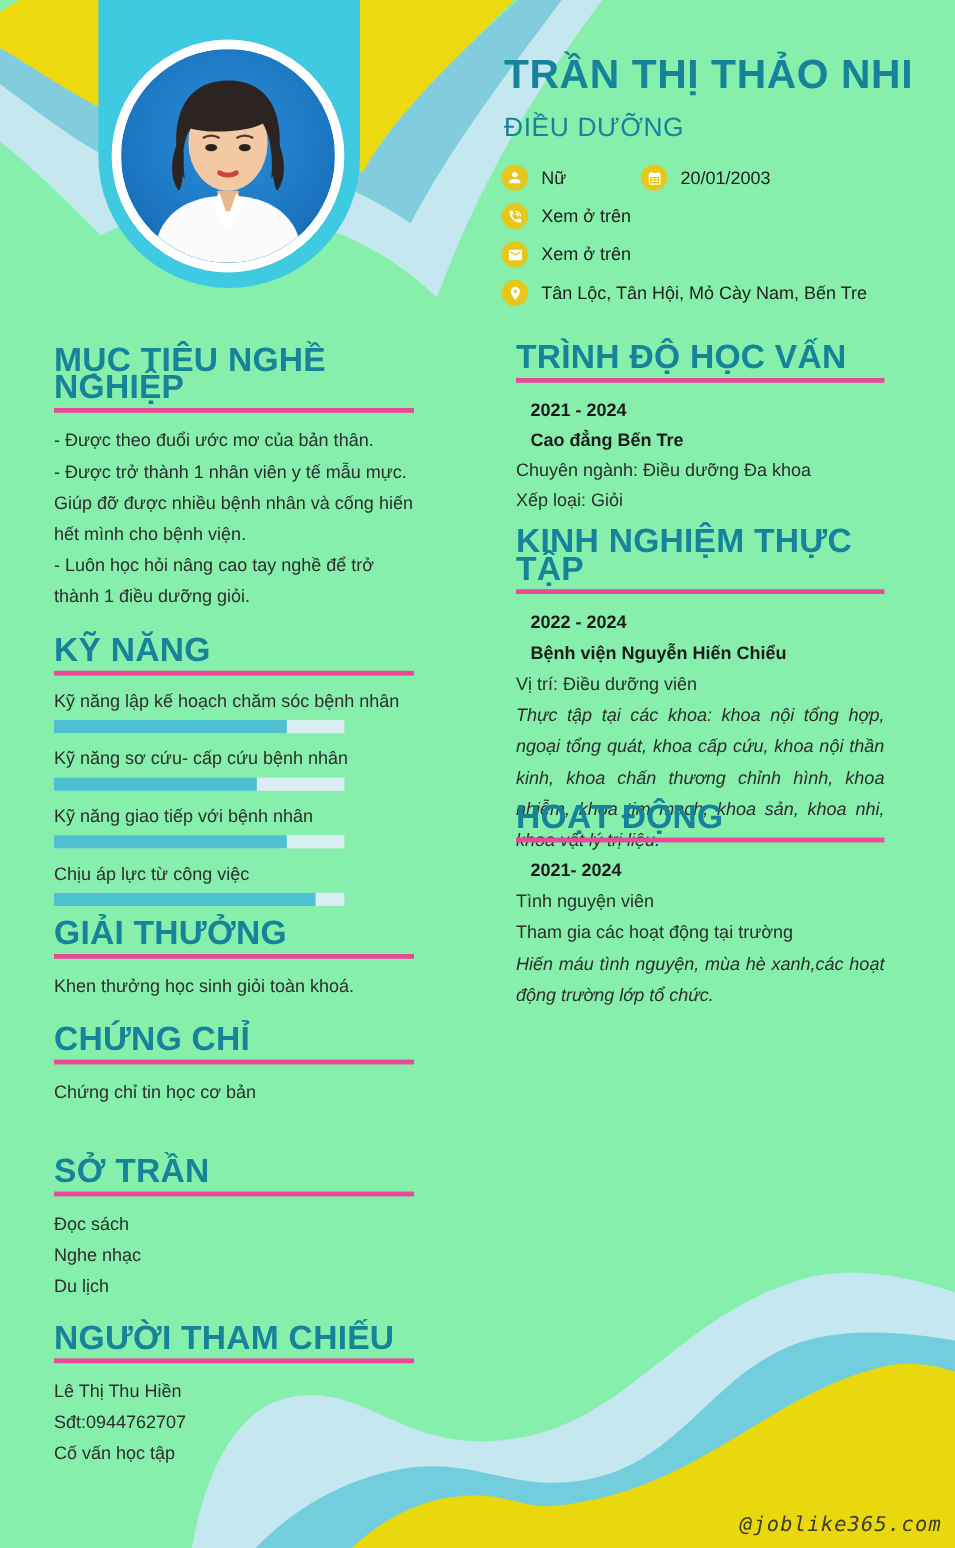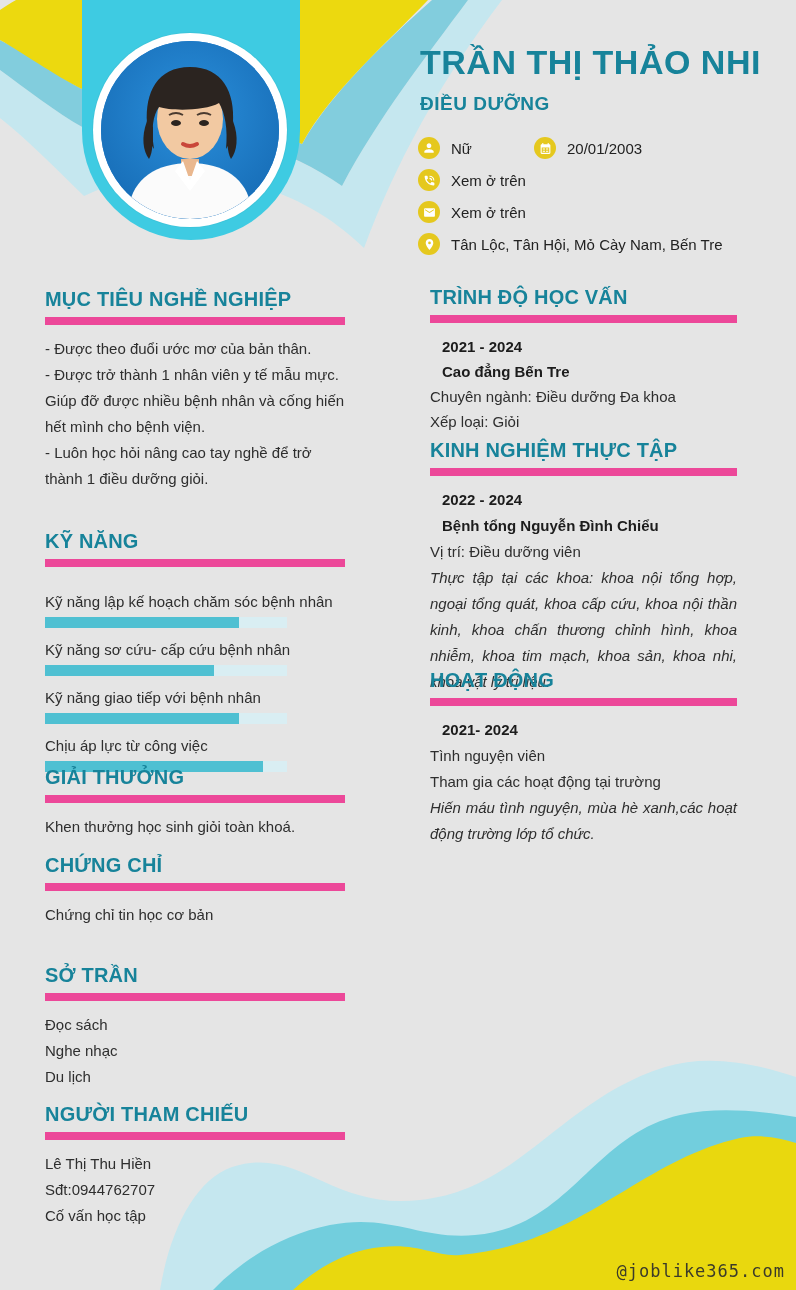--- a/index.html
+++ b/index.html
@@ -1,17 +1,17 @@
 <!DOCTYPE html>
 <html><head>
 <meta charset="utf-8">
 <style>
   html,body{margin:0;padding:0;background:#fff;}
   .page{
-    position:relative;width:796px;height:1290px;overflow:hidden;background:#e5e5e5;
+    position:relative;width:796px;height:1290px;overflow:hidden;background:#86efac;
     font-family:"Liberation Sans","DejaVu Sans",sans-serif;color:#333;
   }
   svg{display:block;}
   .hdr-waves{position:absolute;top:0;left:0;z-index:1;}
   .ftr-waves{position:absolute;bottom:0;left:0;z-index:1;}
   .badge{
     position:absolute;left:82px;top:0;width:218px;height:240px;z-index:2;
     background:#3ecbe2;border-radius:0 0 109px 109px;
   }
   .photo-ring{
@@ -21,49 +21,49 @@
   }
   .photo-inner{
     position:absolute;left:8px;top:8px;width:178px;height:178px;border-radius:50%;overflow:hidden;
   }
   .name{
     position:absolute;left:420px;top:42px;width:370px;z-index:4;
     font-size:34px;font-weight:bold;color:#17839a;letter-spacing:.5px;line-height:40px;
   }
   .subtitle{
     position:absolute;left:420px;top:93px;z-index:4;
-    font-size:19px;font-weight:bold;color:#17839a;letter-spacing:.5px;
+    font-size:22px;font-weight:normal;color:#17839a;letter-spacing:.5px;
   }
   .contact{position:absolute;left:418px;top:136px;width:372px;z-index:4;}
   .c-row{display:flex;align-items:center;height:24px;margin-bottom:8px;}
   .c-cell{display:flex;align-items:center;}
   .c-cell.first{width:116px;}
   .c-ico{
     width:22px;height:22px;border-radius:50%;background:#e5c81e;flex:0 0 22px;
     display:flex;align-items:center;justify-content:center;margin-right:11px;
   }
   .c-txt{font-size:15px;color:#222;white-space:nowrap;}
   .section{position:absolute;z-index:4;}
   .section h2{
-    margin:0;font-size:20px;line-height:23px;font-weight:bold;color:#17839a;
-    padding-bottom:6px;border-bottom:8px solid #ec4899;letter-spacing:.2px;
+    margin:0;font-size:28px;line-height:23px;font-weight:bold;color:#17839a;
+    padding-bottom:6px;border-bottom:4px solid #ec4899;letter-spacing:.2px;
   }
   .sec-body{padding-top:11px;font-size:15px;line-height:26px;color:#2e2e2e;}
   .col-l{left:45px;width:300px;}
   .col-r{left:430px;width:307px;}
   .justify{text-align:justify;font-style:italic;}
   .b{font-weight:bold;color:#1c1c1c;margin-left:12px;}
   .skill{margin-bottom:13px;}
   .skill-label{font-size:15px;line-height:17px;margin:0 0 7px 0;color:#2e2e2e;}
   .skill-track{width:242px;height:11px;background:#d9eef3;}
   .skill-fill{height:11px;background:#4fc0d2;}
   .watermark{
     position:absolute;right:11px;bottom:9px;z-index:5;
     font-family:"DejaVu Sans Mono","Liberation Mono",monospace;
-    font-size:17px;color:#3b3b2a;letter-spacing:1px;
+    font-size:17px;color:#3b3b2a;letter-spacing:1px;font-style:italic;
   }
   .edu-line{line-height:25px;}
 </style>
 </head>
 <body>
 
 <div class="page">
 
   <svg class="hdr-waves" width="796" height="260" viewBox="0 0 796 260">
     <path fill="#c5e7ef" d="M0,70 C25,88 55,112 84,128 C170,118 270,136 342,186 C378,118 425,58 468,0 L502,0 C440,82 396,162 364,248 C282,168 160,158 84,196 C55,168 28,140 0,118 Z"></path>
@@ -163,21 +163,21 @@
     <h2>MỤC TIÊU NGHỀ NGHIỆP</h2>
     <div class="sec-body">
       <div>- Được theo đuổi ước mơ của bản thân.</div>
       <div>- Được trở thành 1 nhân viên y tế mẫu mực. Giúp đỡ được nhiều bệnh nhân và cống hiến hết mình cho bệnh viện.</div>
       <div>- Luôn học hỏi nâng cao tay nghề để trở thành 1 điều dưỡng giỏi.</div>
     </div>
   </div>
 
   <div class="section col-l" style="top:530px">
     <h2>KỸ NĂNG</h2>
-    <div class="sec-body" style="padding-top:26px">
+    <div class="sec-body" style="padding-top:13px">
       <div class="skill">
         <div class="skill-label">Kỹ năng lập kế hoạch chăm sóc bệnh nhân</div>
         <div class="skill-track">
             <div class="skill-fill" style="width: 80%;"></div>
           </div>
       </div>
       <div class="skill">
         <div class="skill-label">Kỹ năng sơ cứu- cấp cứu bệnh nhân</div>
         <div class="skill-track">
             <div class="skill-fill" style="width: 70%;"></div>
@@ -237,21 +237,21 @@
       <div class="b">Cao đẳng Bến Tre</div>
       <div>Chuyên ngành: Điều dưỡng Đa khoa</div>
       <div>Xếp loại: Giỏi</div>
     </div>
   </div>
 
   <div class="section col-r" style="top:439px">
     <h2>KINH NGHIỆM THỰC TẬP</h2>
     <div class="sec-body">
       <div class="b">2022 - 2024</div>
-      <div class="b">Bệnh tổng Nguyễn Đình Chiểu</div>
+      <div class="b">Bệnh viện Nguyễn Hiến Chiểu</div>
       <div>Vị trí: Điều dưỡng viên</div>
       <div class="justify">Thực tập tại các khoa: khoa nội tổng hợp, ngoại tổng quát, khoa cấp cứu, khoa nội thần kinh, khoa chấn thương chỉnh hình, khoa nhiễm, khoa tim mạch, khoa sản, khoa nhi, khoa vật lý trị liệu.</div>
     </div>
   </div>
 
   <div class="section col-r" style="top:669px">
     <h2>HOẠT ĐỘNG</h2>
     <div class="sec-body">
       <div class="b">2021- 2024</div>
       <div>Tình nguyện viên</div>

